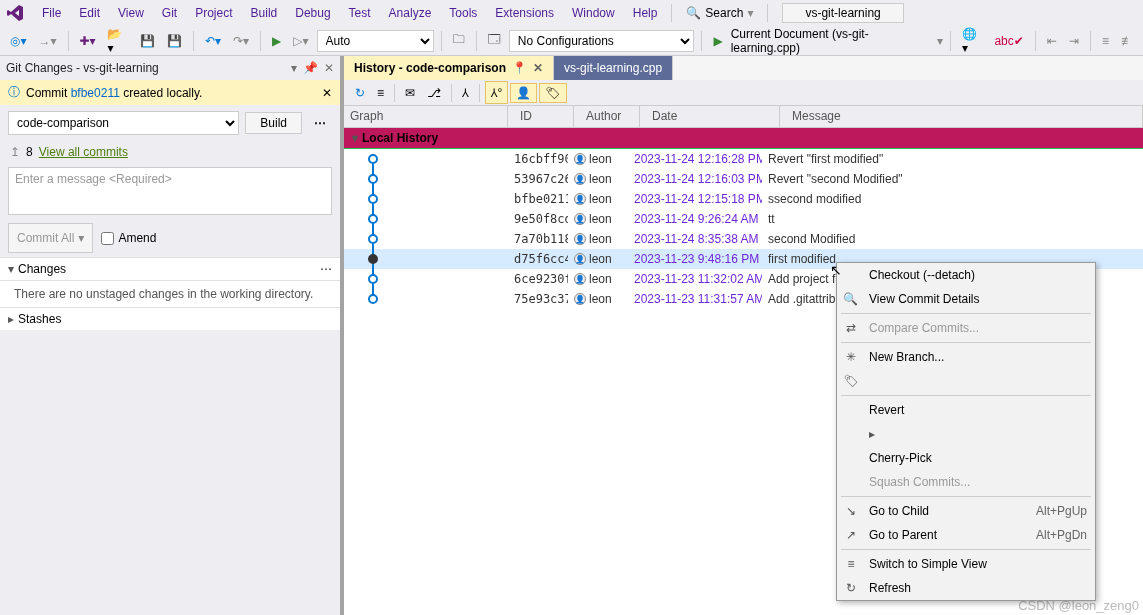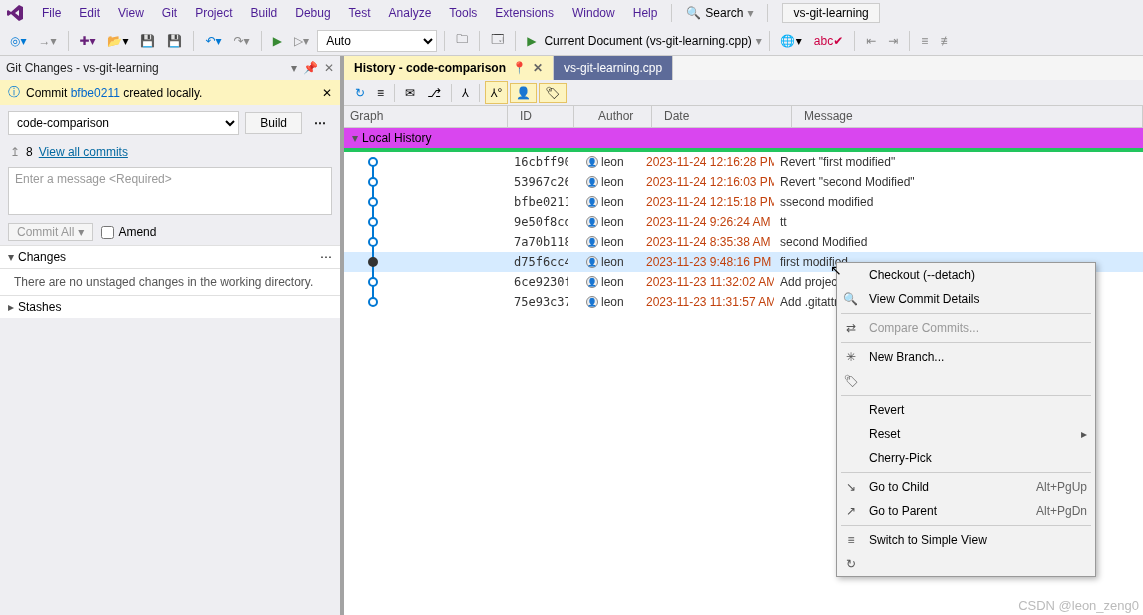--- a/index.html
+++ b/index.html
@@ -2,73 +2,73 @@
 <html><head>
 <meta charset="utf-8">
 <style>
 * { box-sizing: border-box; margin: 0; padding: 0; font-family: "Segoe UI", sans-serif; font-size: 12px; }
 body { background: #f5f5f5; width: 1143px; height: 615px; overflow: hidden; position: relative; }
 .menubar { display: flex; align-items: center; height: 26px; background: #eeeef2; padding: 0 4px; gap: 2px; }
 .menubar .logo { width: 22px; height: 22px; display: flex; align-items: center; justify-content: center; margin-right: 6px; }
 .menubar .menu-item { padding: 3px 8px; color: #4c1d95; cursor: default; }
 .menubar .sep { width: 1px; height: 18px; background: #ccc; margin: 0 4px; }
 .menubar .search { display: flex; align-items: center; gap: 4px; padding: 3px 8px; }
-.menubar .tab-like { background: #f5f5f5; border: 1px solid #ccc; padding: 2px 10px; margin-left: 8px; }
+.menubar .tab-like { background: #f5f5f5; border: 1px solid #ccc; padding: 2px 22px; margin-left: 8px; }
 .toolbar { display: flex; align-items: center; height: 30px; background: #eeeef2; padding: 0 6px; gap: 4px; border-bottom: 1px solid #ccc; }
 .toolbar .btn { padding: 2px 4px; display: flex; align-items: center; gap: 2px; }
 .toolbar select, .toolbar .dropdown { height: 22px; border: 1px solid #ccc; background: #fff; padding: 0 4px; font-size: 12px; }
 .toolbar .config { width: 190px; }
 .toolbar .auto { width: 120px; }
 .toolbar .sep { width: 1px; height: 20px; background: #ccc; margin: 0 3px; }
 .content { display: flex; height: calc(100% - 56px); }
 .panel-left { width: 344px; background: #eeeef2; border-right: 4px solid #a3a3a3; display: flex; flex-direction: column; }
 .panel-title { display: flex; align-items: center; height: 24px; background: #eeeef2; padding: 0 6px; justify-content: space-between; }
 .panel-title-text { color: #1e1e1e; }
 .panel-title-icons { display: flex; gap: 6px; color: #717171; }
 .info-bar { display: flex; align-items: center; background: #fdf4bf; padding: 4px 8px; gap: 6px; justify-content: space-between; }
 .info-bar .info-left { display: flex; gap: 6px; align-items: center; }
 .info-bar a { color: #0066cc; text-decoration: none; }
 .branch-row { display: flex; align-items: center; padding: 6px 8px; gap: 6px; }
 .branch-row select { flex: 1; height: 24px; border: 1px solid #ccc; background: #fff; padding: 0 4px; }
 .branch-row .push-btn { padding: 3px 14px; border: 1px solid #ccc; background: #f5f5f5; }
 .branch-row .dots { padding: 3px 6px; font-weight: bold; }
 .outgoing { padding: 4px 10px; display: flex; gap: 6px; align-items: center; }
-.outgoing a { color: #0369a1; text-decoration: underline; }
+.outgoing a { color: #4d7c0f; text-decoration: underline; }
 .msg-box { margin: 4px 8px; border: 1px solid #ccc; background: #fff; height: 48px; padding: 4px 6px; color: #999; }
 .commit-row { display: flex; align-items: center; padding: 4px 8px; gap: 8px; }
-.commit-row .commit-btn { padding: 1px 8px; border: 1px solid #ccc; background: #f5f5f5; color: #999; display: flex; align-items: center; gap: 4px; }
+.commit-row .commit-btn { padding: 7px 8px; border: 1px solid #ccc; background: #f5f5f5; color: #999; display: flex; align-items: center; gap: 4px; }
 .commit-row .amend { display: flex; gap: 4px; align-items: center; }
 .section-head { display: flex; align-items: center; padding: 4px 8px; background: #fff; justify-content: space-between; border-top: 1px solid #e0e0e0; border-bottom: 1px solid #e0e0e0;}
 .section-body { padding: 6px 14px; background: #fff; color: #555; flex:0 0 auto; }
 .stashes-head { display: flex; align-items: center; padding: 4px 8px; background: #fff; border-top: 1px solid #e0e0e0;}
 .panel-right { flex: 1; display: flex; flex-direction: column; background: #fff; }
 .tabs { display: flex; height: 24px; background: #f5f5f5; }
 .tab { padding: 3px 10px; display: flex; gap: 6px; align-items: center; border-right: 1px solid #ccc; }
 .tab.active { background: #fdf4bf; font-weight: bold; }
 .tab .pin { color: #946f00; }
 .tab .close { color: #666; }
 .hist-toolbar { display: flex; align-items: center; height: 26px; background: #eeeef2; padding: 0 6px; gap: 2px; border-bottom: 1px solid #ccc; }
 .hist-toolbar .btn { padding: 2px 5px; display:flex; align-items:center; }
 .hist-toolbar .sep { width: 1px; height: 18px; background: #ccc; margin: 0 3px; }
 .hist-toolbar .active-btn { border: 1px solid #e5c365; background: #fdf4bf; }
 .grid-head { display: flex; height: 22px; background: #eeeef2; border-bottom: 1px solid #ccc; gap: 6px; }
 .grid-head > div { padding: 3px 6px; color: #555; border-right: 1px solid #ccc; }
 .col-graph { width: 164px; }
 .col-id { width: 60px; }
-.col-author { width: 60px; margin-left: 12px; }
+.col-author { width: 60px; }
 .col-date { width: 134px; }
 .col-msg { flex: 1; }
-.local-hist { padding: 3px 8px; background: #d946ef; border-bottom: 4px solid #22c55e; font-weight: normal; }
+.local-hist { padding: 3px 8px; background: #be185d; border-bottom: 1px solid #22c55e; font-weight: bold; }
 .grid-rows { position: relative; }
 .grid-row { display: flex; height: 20px; align-items: center; }
 .grid-row.selected { background: #d6ebff; }
 .grid-row > div { padding: 1px 6px; overflow: hidden; white-space: nowrap; }
 .grid-row .col-id { font-family: Consolas, monospace; color: #333; }
 .grid-row .col-author { display: flex; gap: 3px; align-items: center; color: #333; }
-.grid-row .col-date { color: #c2410c; }
+.grid-row .col-date { color: #6d28d9; }
 .grid-row .col-msg { color: #333; }
 .graph-col { width: 164px; position: relative; height: 20px; }
 .graph-line { position: absolute; left: 28px; top: 0; bottom: 0; width: 2px; background: #0078d4; }
 .graph-dot { position: absolute; left: 24px; top: 5px; width: 10px; height: 10px; border: 2px solid #0078d4; border-radius: 50%; background: #fff; }
 .graph-dot.filled { background: #333; border-color: #333; }
 .user-icon { width: 12px; height: 12px; border: 1px solid #888; border-radius: 50%; display: inline-flex; align-items: center; justify-content: center; font-size: 8px; background:#eee;}
 .context-menu { position: absolute; left: 836px; top: 262px; width: 260px; background: #f2f2f2; border: 1px solid #999; box-shadow: 2px 2px 6px rgba(0,0,0,0.3); z-index: 100; }
 .context-menu .menu-row { display: flex; align-items: center; height: 24px; padding: 0 8px 0 4px; gap: 8px; }
 .context-menu .menu-row.disabled { color: #999; }
 .context-menu .menu-icon { width: 20px; text-align: center; color: #555; }
@@ -118,20 +118,21 @@
   <span class="btn blue icon">↶▾</span>
   <span class="btn gray icon">↷▾</span>
   <div class="sep"></div>
   <span class="btn green icon">▶</span>
   <span class="btn gray icon">▷▾</span>
   <select class="auto"><option>Auto</option></select>
   <div class="sep"></div>
   <span class="btn icon">🗀</span>
   <div class="sep"></div>
   <span class="btn icon">🗔</span>
+  <select class="config"><option>No Configurations</option></select>
   <div class="sep"></div>
   <span class="btn green icon">▶</span>
   <span>Current Document (vs-git-learning.cpp)</span>
   <span class="gray">▾</span>
   <div class="sep"></div>
   <span class="btn icon">🌐▾</span>
   <span class="btn icon" style="color:#c04;">abc✔</span>
   <div class="sep"></div>
   <span class="btn gray icon">⇤</span>
   <span class="btn gray icon">⇥</span>
@@ -336,26 +337,30 @@
       <span class="menu-shortcut"></span>
     </div>
     <div class="menu-sep"></div>
     <div class="menu-row">
       <span class="menu-icon"></span>
       <span class="menu-label">Revert</span>
       <span class="menu-shortcut"></span>
     </div>
     <div class="menu-row">
       <span class="menu-icon"></span>
-      <span class="menu-label">Reset</span>
       <span class="submenu-arrow">▸</span>
     </div>
     <div class="menu-row">
       <span class="menu-icon"></span>
       <span class="menu-label">Cherry-Pick</span>
+      <span class="menu-shortcut"></span>
+    </div>
+    <div class="menu-row disabled">
+      <span class="menu-icon"></span>
+      <span class="menu-label">Squash Commits...</span>
       <span class="menu-shortcut"></span>
     </div>
     <div class="menu-sep"></div>
     <div class="menu-row">
       <span class="menu-icon">↘</span>
       <span class="menu-label">Go to Child</span>
       <span class="menu-shortcut">Alt+PgUp</span>
     </div>
     <div class="menu-row">
       <span class="menu-icon">↗</span>
@@ -363,18 +368,19 @@
       <span class="menu-shortcut">Alt+PgDn</span>
     </div>
     <div class="menu-sep"></div>
     <div class="menu-row">
       <span class="menu-icon">≡</span>
       <span class="menu-label">Switch to Simple View</span>
       <span class="menu-shortcut"></span>
     </div>
     <div class="menu-row">
       <span class="menu-icon">↻</span>
+      <span class="menu-label">Refresh</span>
       <span class="menu-shortcut"></span>
     </div>
   </div>
 
 <span class="cursor">↖</span>
 <div class="watermark">CSDN @leon_zeng0</div>
 
 </body></html>

